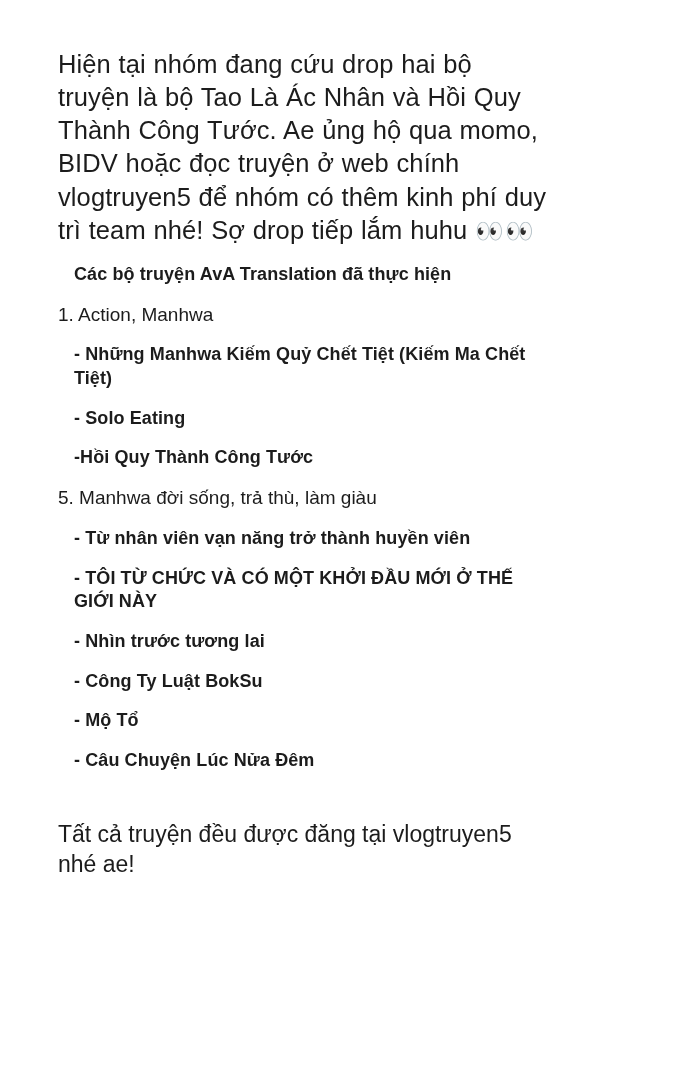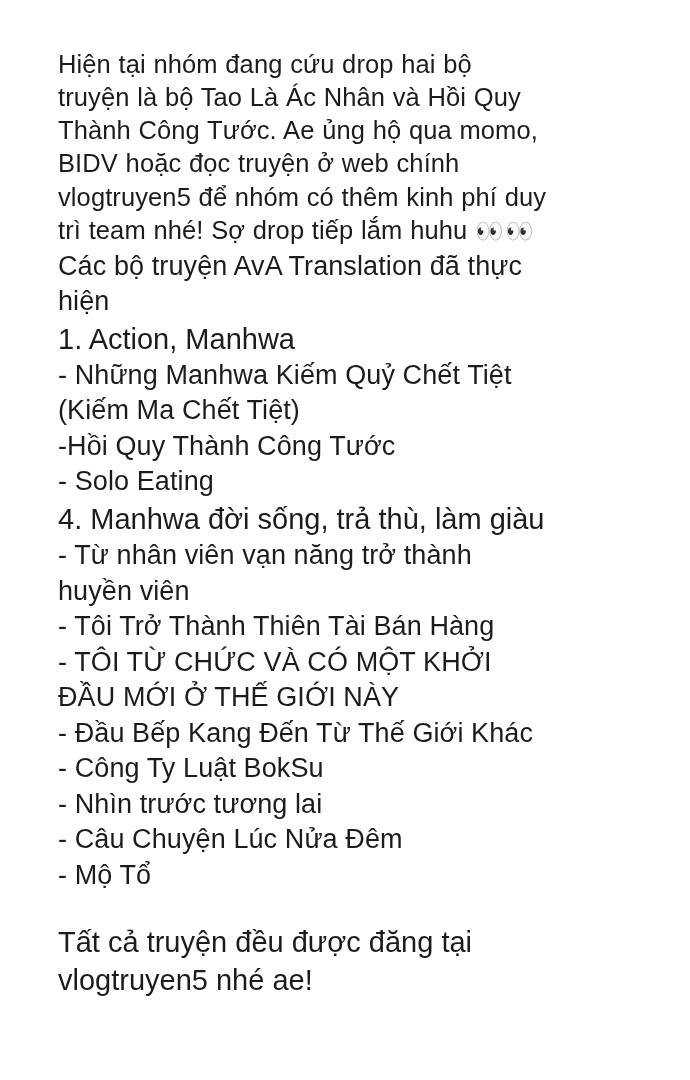--- a/index.html
+++ b/index.html
@@ -25,64 +25,63 @@
     line-height: 1.30;
     letter-spacing: 0.1px;
     margin: 0 0 2px 0;
     word-spacing: 0.5px;
   }
   .emoji {
     font-size: 23px;
     letter-spacing: 2px;
   }
   .line {
-    font-size: 27px;
+    font-size: 18px;
     line-height: 1.315;
     letter-spacing: 0.1px;
-    margin: 0;
+    margin: 16px;
     padding: 0;
     white-space: pre-wrap;
+    font-weight: bold;
   }
   .section-head {
-    font-size: 29px;
+    font-size: 19px;
     line-height: 1.315;
     margin: 0;
   }
   .spacer {
     height: 30px;
   }
   .footer {
-    font-size: 29px;
+    font-size: 23px;
     line-height: 1.315;
     margin: 0;
     white-space: pre-wrap;
   }
 </style>
 </head>
 <body>
 
 <div class="page">
 
   <p class="intro"><span>Hiện tại nhóm đang cứu drop hai bộ truyện là bộ Tao Là Ác Nhân và Hồi Quy Thành Công Tước. Ae ủng hộ qua momo, BIDV hoặc đọc truyện ở web chính vlogtruyen5 để nhóm có thêm kinh phí duy trì team nhé! Sợ drop tiếp lắm huhu </span><span class="emoji">👀👀</span></p>
 
   <p class="line">Các bộ truyện AvA Translation đã thực hiện</p>
 
   <p class="section-head">1. Action, Manhwa</p>
   <p class="line">- Những Manhwa Kiếm Quỷ Chết Tiệt (Kiếm Ma Chết Tiệt)</p>
+  <p class="line">- Solo Eating</p>
   <p class="line">-Hồi Quy Thành Công Tước</p>
-  <p class="line">- Solo Eating</p>
 
-  <p class="section-head">4.  Manhwa đời sống, trả thù, làm giàu</p>
+  <p class="section-head">5.  Manhwa đời sống, trả thù, làm giàu</p>
   <p class="line">- Từ nhân viên vạn năng trở thành huyền viên</p>
-  <p class="line">- Tôi Trở Thành Thiên Tài Bán Hàng</p>
   <p class="line">- TÔI TỪ CHỨC VÀ CÓ MỘT KHỞI ĐẦU MỚI Ở THẾ GIỚI NÀY</p>
-  <p class="line">- Đầu Bếp Kang Đến Từ Thế Giới Khác</p>
+  <p class="line">- Nhìn trước tương lai</p>
   <p class="line">- Công Ty Luật BokSu</p>
-  <p class="line">- Nhìn trước tương lai</p>
 
+  <p class="line">- Mộ Tổ</p>
   <p class="line">- Câu Chuyện Lúc Nửa Đêm</p>
-  <p class="line">- Mộ Tổ</p>
 
   <div class="spacer"></div>
 
   <p class="footer">Tất cả truyện đều được đăng tại vlogtruyen5 nhé ae!</p>
 
 </div>
 
 </body></html>

